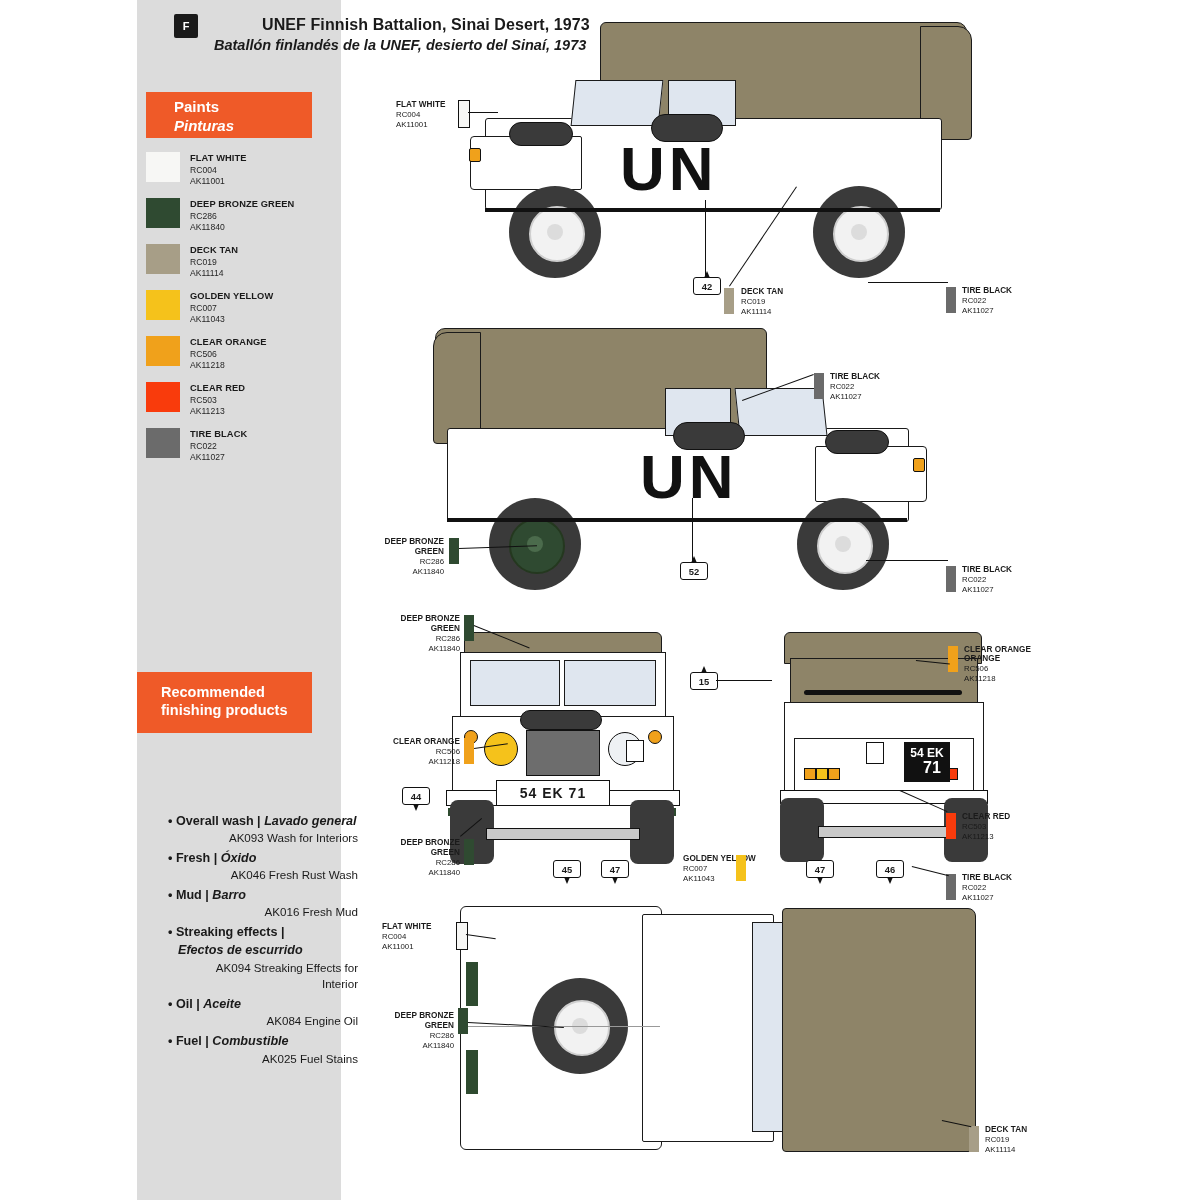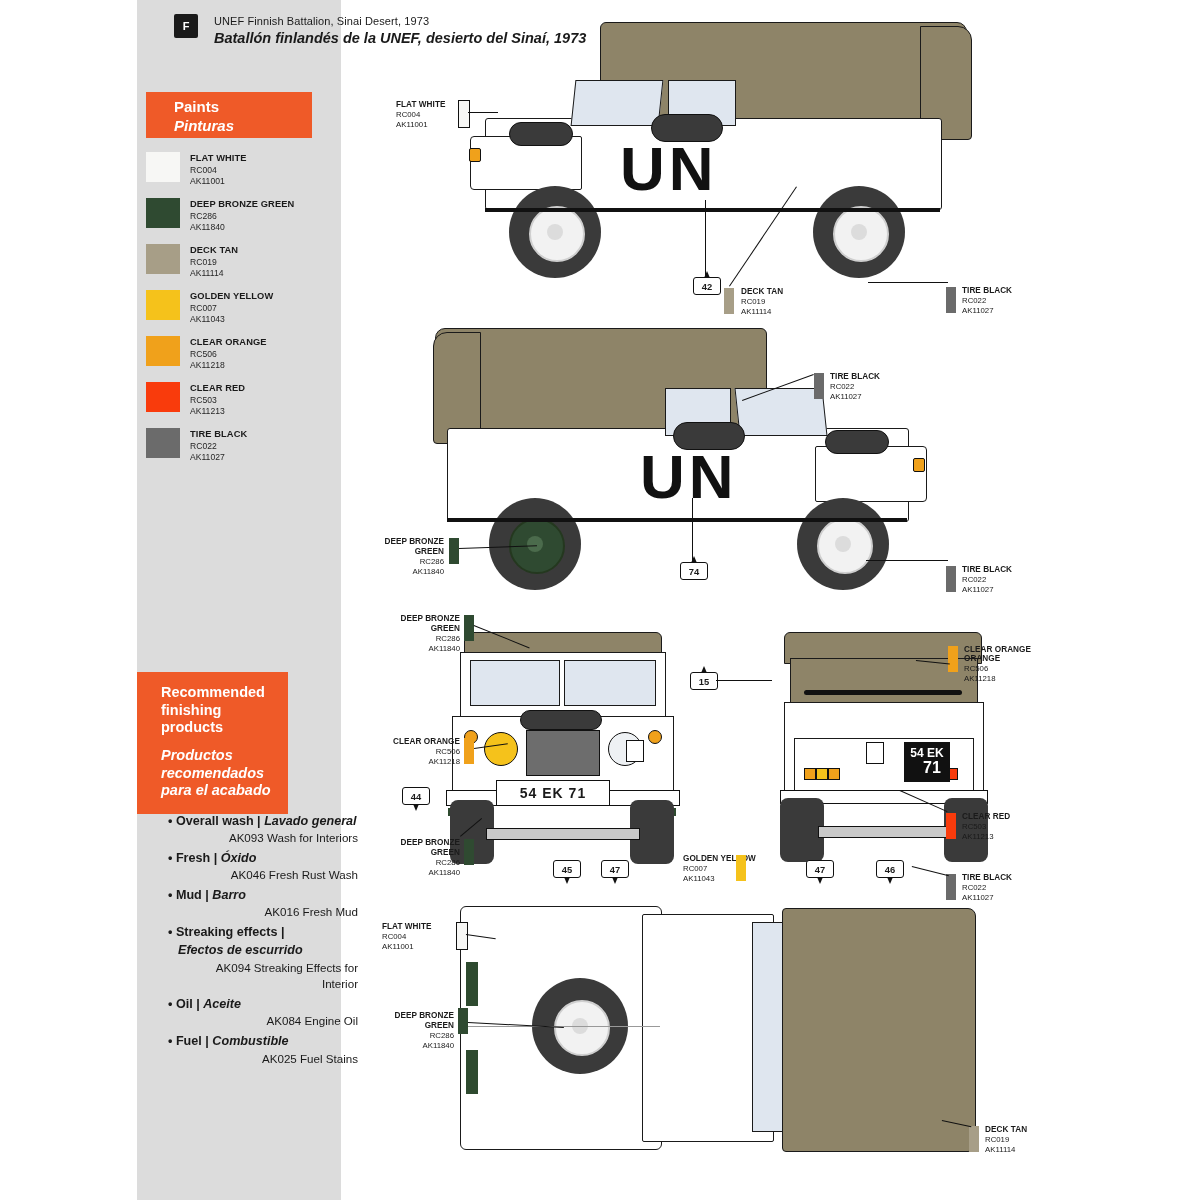--- a/index.html
+++ b/index.html
@@ -26,41 +26,41 @@
   }
 
   
   .hdr{position:absolute;left:174px;top:14px;display:flex;align-items:flex-start;}
   .flag-box{
     width:24px;height:24px;background:#1a1a1a;color:#fff;
     display:flex;align-items:center;justify-content:center;
     font-size:11px;font-weight:bold;border-radius:2px;
   }
   .hdr-text{margin-left:16px;}
-  .hdr-title{font-size:11px;font-weight:normal;letter-spacing:.1px;line-height:1.35;}
+  .hdr-title{font-size:16px;font-weight:bold;letter-spacing:.1px;line-height:1.35;margin-left:48px;}
   .hdr-sub{font-size:14.5px;font-weight:bold;font-style:italic;line-height:1.35;}
 
   
   .paints-head{
     position:absolute;left:146px;top:92px;width:166px;height:46px;
     background:#ef5a28;color:#ffffff;padding:6px 0 0 28px;box-sizing:border-box;
   }
   .paints-head .l1{font-size:15px;font-weight:bold;line-height:1.25;}
   .paints-head .l2{font-size:15px;font-weight:bold;font-style:italic;line-height:1.25;}
 
   .paint-list{position:absolute;left:146px;top:152px;width:200px;}
   .paint-row{display:flex;align-items:flex-start;height:46px;}
   .paint-chip{width:34px;height:30px;flex:0 0 34px;margin-right:10px;}
   .paint-txt{font-size:9.3px;line-height:1.28;padding-top:1px;}
   .paint-name{font-weight:bold;font-size:9.3px;letter-spacing:.1px;}
   .paint-code{font-size:8.6px;color:#262626;}
 
   
   .rec-head{
-    position:absolute;left:137px;top:672px;width:151px;
+    position:absolute;left:137px;top:672px;width:175px;
     background:#ef5a28;color:#fff;padding:12px 10px 14px 24px;box-sizing:border-box;
   }
   .rec-head .r1{font-size:14.5px;font-weight:bold;line-height:1.22;}
   .rec-head .r2{font-size:14.5px;font-weight:bold;font-style:italic;line-height:1.22;margin-top:10px;}
 
   .rec-list{position:absolute;left:168px;top:812px;width:190px;}
   .rec-item{margin-bottom:2px;}
   .rec-label{font-size:12.6px;font-weight:bold;line-height:1.45;}
   .rec-label i{}
   .rec-prod{font-size:11.6px;line-height:1.45;padding-left:14px;text-align:right;}
@@ -176,21 +176,20 @@
       <div class="paint-txt">
         <div class="paint-name">TIRE BLACK</div>
         <div class="paint-code">RC022</div>
         <div class="paint-code">AK11027</div>
       </div>
     </div>
   </div>
 
   <div class="rec-head">
     <div class="r1">Recommended finishing products</div>
-    <div class="r2">Productos recomendados para el acabado</div>
   </div>
 
   <div class="rec-list">
     <div class="rec-item">
       <div class="rec-label">• <span>Overall wash |</span> <i>Lavado general</i></div>
       <div class="rec-prod">AK093 Wash for Interiors</div>
     </div>
     <div class="rec-item">
       <div class="rec-label">• <span>Fresh |</span> <i>Óxido</i></div>
       <div class="rec-prod">AK046 Fresh Rust Wash</div>
@@ -311,21 +310,21 @@
 
   <div class="callout" style="left:962px;top:565px;">
     <div class="cname">TIRE BLACK</div>
     <div class="ccode">RC022</div>
     <div class="ccode">AK11027</div>
   </div>
   <div class="sw" style="left:946px;top:566px;background:#6b6b6b;"></div>
   <div class="ln" style="left:866px;top:560px;width:82px;"></div>
 
   <div class="bub" style="left:680px;top:562px;">
-    <span>74</span>
+    <span>52</span>
   </div>
   <div class="ln" style="left:693px;top:498px;width:64px;transform:rotate(90deg);"></div>
 
   <div class="veh" style="left:430px;top:630px;width:260px;height:240px;">
     <div class="tarp" style="position:absolute;left:34px;top:2px;width:196px;height:22px;border-radius:6px 6px 0 0;"></div>
     <div class="body" style="position:absolute;left:30px;top:22px;width:204px;height:64px;"></div>
     <div class="glass" style="position:absolute;left:40px;top:30px;width:88px;height:44px;"></div>
     <div class="glass" style="position:absolute;left:134px;top:30px;width:90px;height:44px;"></div>
     <div class="body" style="position:absolute;left:22px;top:86px;width:220px;height:80px;"></div>
     <div class="spare" style="position:absolute;left:90px;top:80px;width:80px;height:18px;border-radius:10px;"></div>

